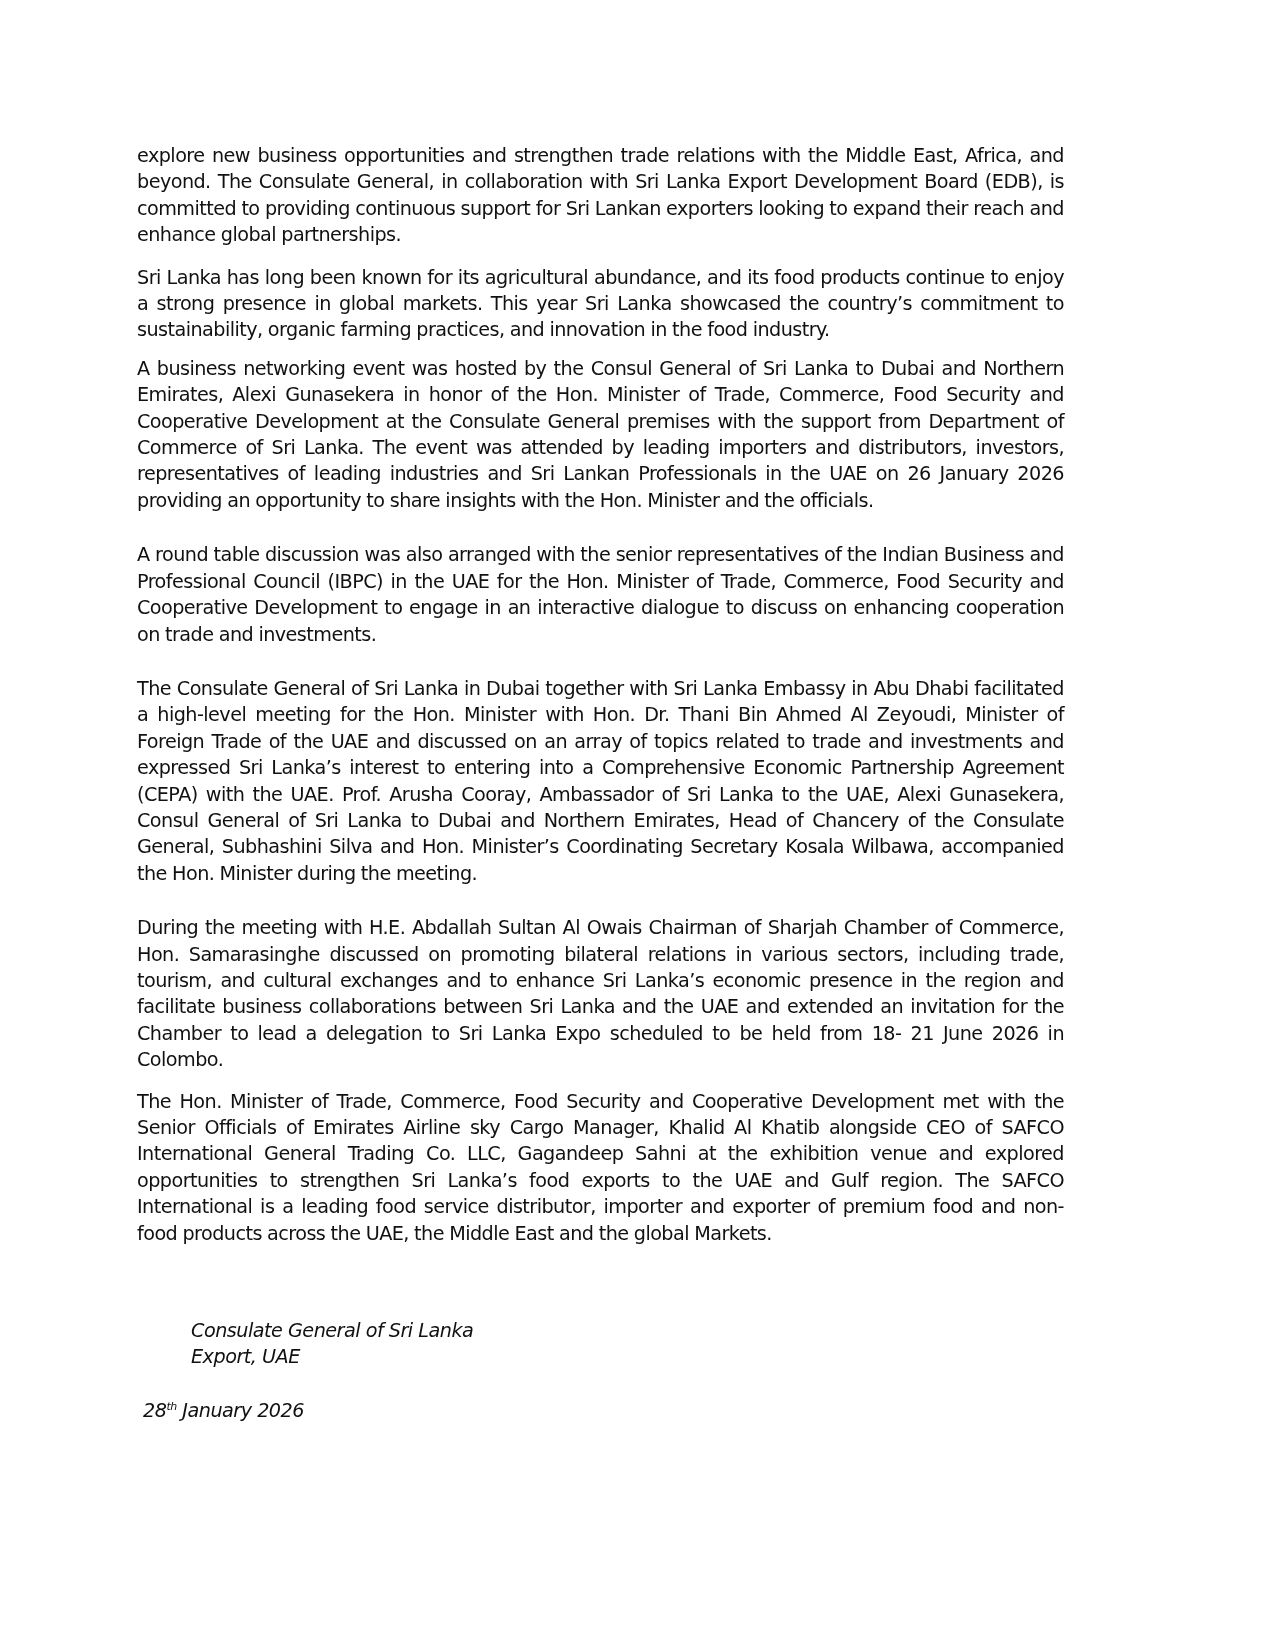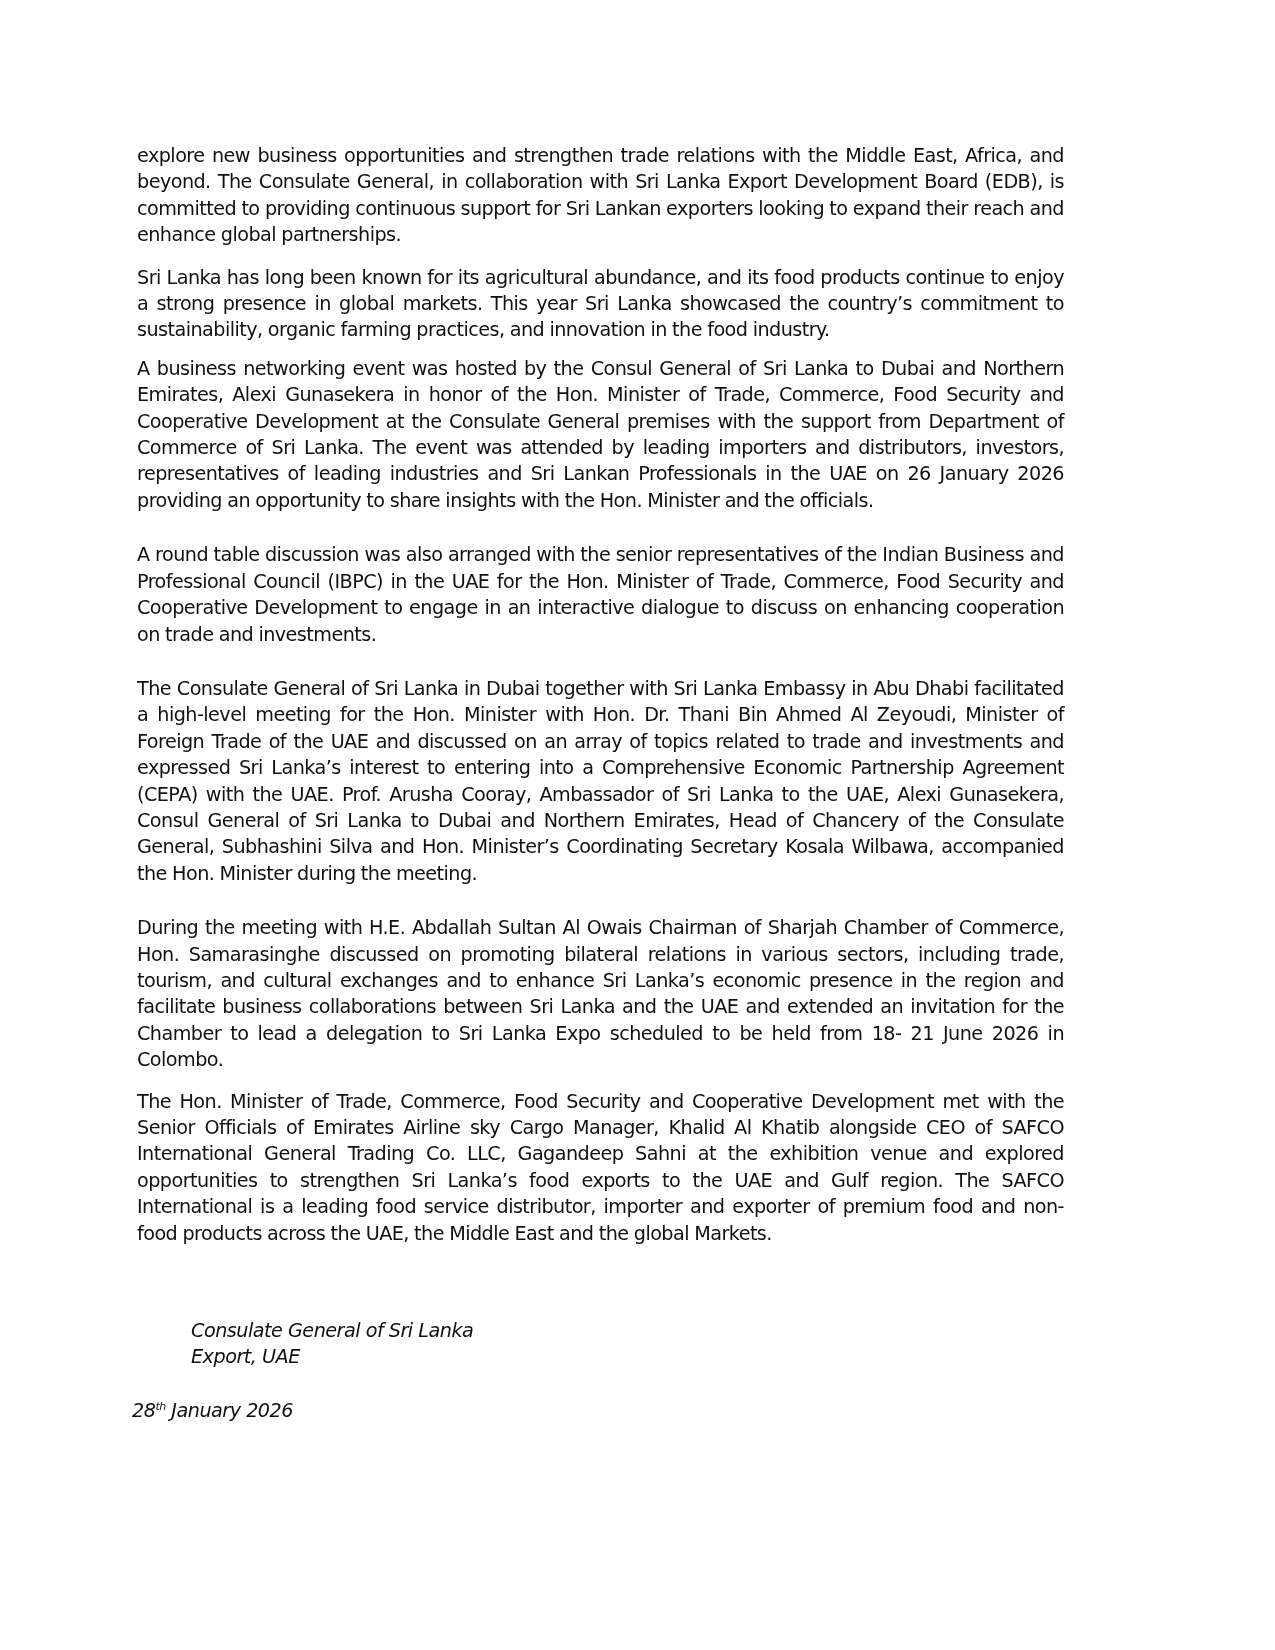--- a/index.html
+++ b/index.html
@@ -15,21 +15,21 @@
   .p2 { }
   .p3 { margin-bottom: 28px; margin-top: 12px; }
   .p4 { margin-bottom: 28px; }
   .p5 { margin-bottom: 28px; }
   .p6 { margin-bottom: 15px; }
   .p6:after, .para:after { content: ""; }
   .signature { position: absolute; left: 143px; top: 1318px;
     font-family: "DejaVu Sans", sans-serif; font-style: italic;
     font-size: 19.2px; line-height: 26.4px; color: #111111; letter-spacing: -0.5px; margin-left: 48px; }
   .sig-line { display: block; }
-  .date { position: absolute; left: 132px; top: 1398px;
+  .date { position: absolute; left: 143px; top: 1398px;
     font-family: "DejaVu Sans", sans-serif; font-style: italic;
     font-size: 19.2px; line-height: 26.4px; color: #111111; letter-spacing: -0.5px; }
   .date sup { font-size: 11px; vertical-align: super; line-height: 0; }
 </style>
 </head>
 <body>
 
 <div class="page">
   <p class="para p1">explore new business opportunities and strengthen trade relations with the Middle East, Africa, and beyond. The Consulate General, in collaboration with Sri Lanka Export Development Board (EDB), is committed to providing continuous support for Sri Lankan exporters looking to expand their reach and enhance global partnerships.</p>
   <p class="para p2">Sri Lanka has long been known for its agricultural abundance, and its food products continue to enjoy a strong presence in global markets. This year Sri Lanka showcased the country’s commitment to sustainability, organic farming practices, and innovation in the food industry.</p>

